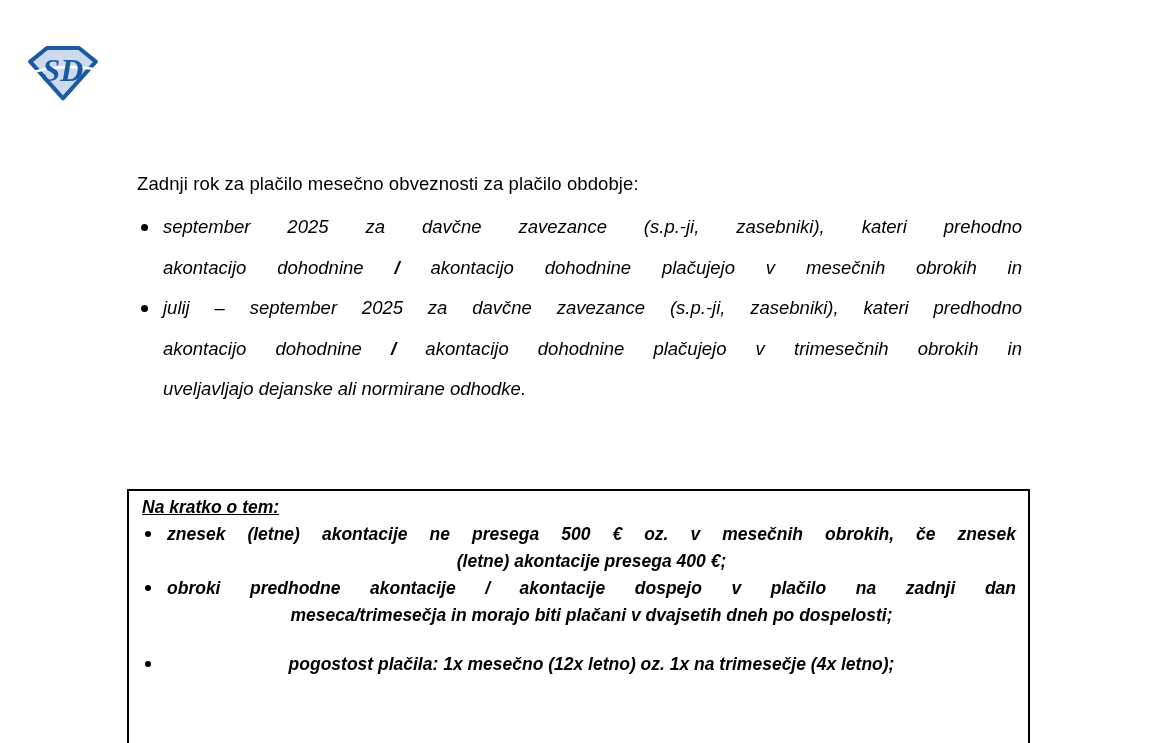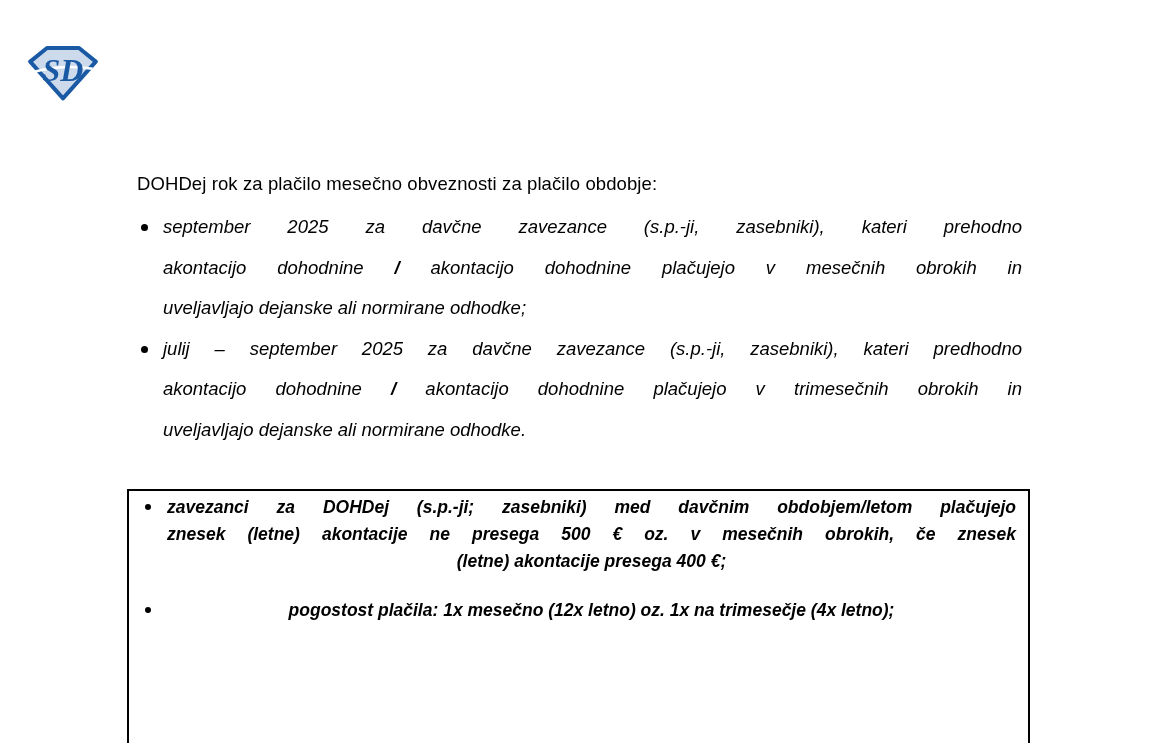--- a/index.html
+++ b/index.html
@@ -62,50 +62,56 @@
 
 <div>
 
   <svg class="logo" viewBox="0 0 90 72" aria-hidden="true">
     <path d="M4,23 L25,6 L65,6 L86,23 L45,69 Z" fill="#ccdaeb" stroke="#1a5aa5" stroke-width="5" stroke-linejoin="round"></path>
     <path d="M8,36 Q45,26 82,32" fill="none" stroke="#ffffff" stroke-width="3"></path>
     <text x="45" y="47" text-anchor="middle" font-family="Liberation Serif, serif" font-size="40" font-weight="bold" font-style="italic" fill="#1a5aa5">SD</text>
   </svg>
 
   <div class="heading">
-    <span>DOHDej </span><b>rok za plačilo</b><span> mesečno obveznosti </span><b>za</b><span> plačilo obdobje:</span>
+    <span>Zadnji </span><b>rok za plačilo</b><span> mesečno obveznosti </span><b>za</b><span> plačilo obdobje:</span>
   </div>
 
   <div class="main-list">
 
     <div class="li">
       <span class="dot"></span>
       <div class="jline">september 2025 za davčne zavezance (s.p.-ji, zasebniki), kateri prehodno</div>
       <div class="jline"><span>akontacijo dohodnine </span><span class="bslash">/</span><span> akontacijo dohodnine plačujejo v mesečnih obrokih in</span></div>
-      <div class="lline">uveljavljajo dejanske ali normirane odhodke;</div>
     </div>
 
     <div class="li">
       <span class="dot"></span>
       <div class="jline">julij – september 2025 za davčne zavezance (s.p.-ji, zasebniki), kateri predhodno</div>
       <div class="jline"><span>akontacijo dohodnine </span><span class="bslash">/</span><span> akontacijo dohodnine plačujejo v trimesečnih obrokih in</span></div>
       <div class="lline">uveljavljajo dejanske ali normirane odhodke.</div>
     </div>
 
   </div>
 
   <div class="info-box">
+    <div class="box-title">
+      <span class="u">Na kratko o tem:</span>
+    </div>
 
     <div class="bli">
       <span class="dot"></span>
-      <div class="bjline">zavezanci za DOHDej (s.p.-ji; zasebniki) med davčnim obdobjem/letom plačujejo</div>
       <div class="bjline">znesek (letne) akontacije ne presega 500 € oz. v mesečnih obrokih, če znesek</div>
       <div class="blline">(letne) akontacije presega 400 €;</div>
     </div>
 
+    <div class="bli">
+      <span class="dot"></span>
+      <div class="bjline">obroki predhodne akontacije / akontacije dospejo v plačilo na zadnji dan</div>
+      <div class="blline">meseca/trimesečja in morajo biti plačani v dvajsetih dneh po dospelosti;</div>
+    </div>
 
     <div class="box-spacer"></div>
 
     <div class="bli">
       <span class="dot"></span>
       <div class="blline">pogostost plačila: 1x mesečno (12x letno) oz. 1x na trimesečje (4x letno);</div>
     </div>
 
   </div>
 

